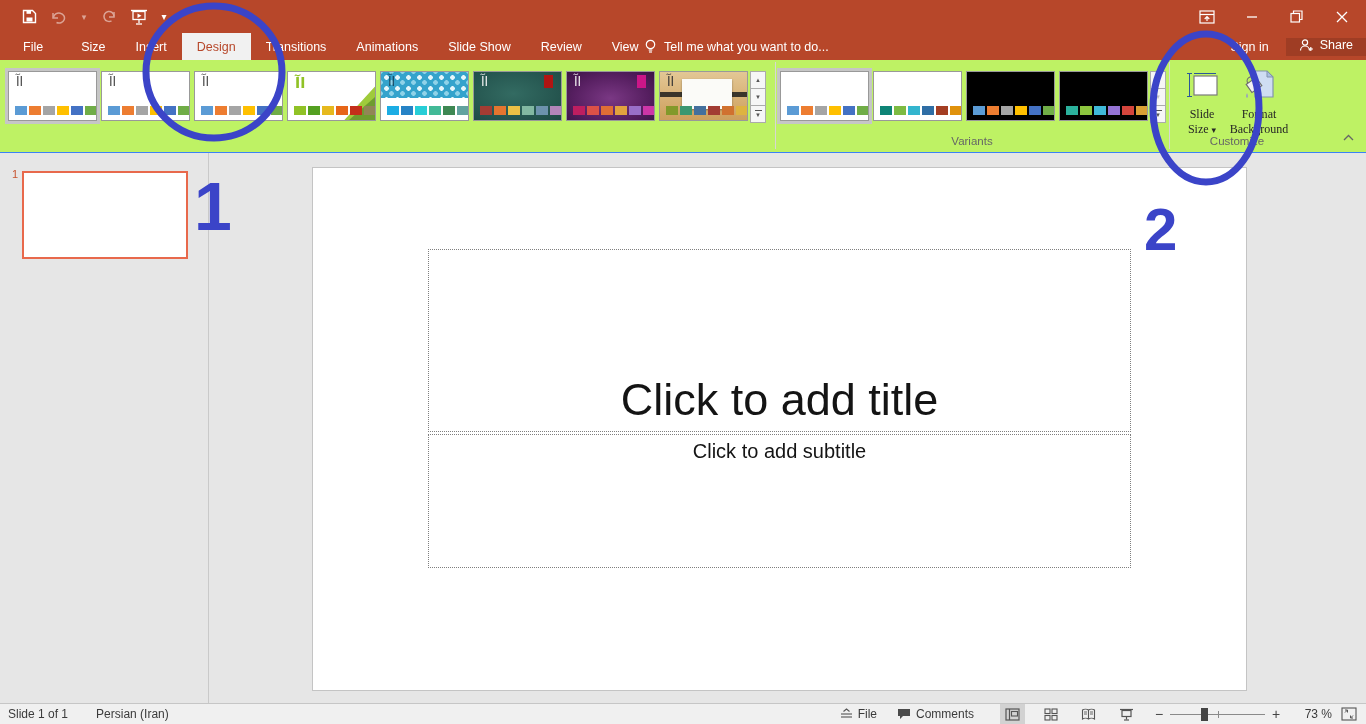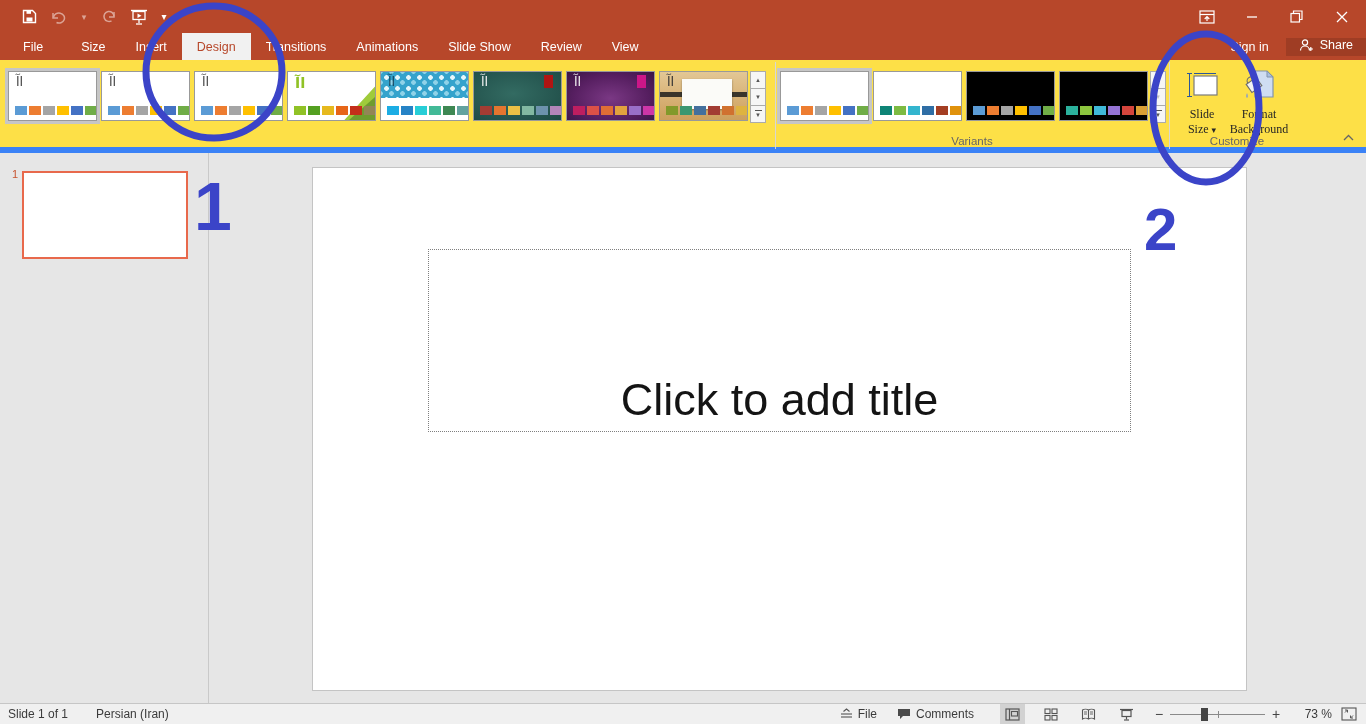--- a/index.html
+++ b/index.html
@@ -20,21 +20,21 @@
   .tabrow { position:absolute; left:0; top:33px; width:100%; height:27px; background:#B7472A; display:flex; color:#fff; font-size:12.5px; }
   .tab { padding:0 15px; display:flex; align-items:center; cursor:default; }
   .tab:first-child { padding:0 23px; }
   .tab.active { background:#F1F1F1; color:#B7472A; }
   .tellme { display:flex; align-items:center; gap:7px; padding:0 14px; }
   .tabrow-right { position:absolute; right:0; top:33px; height:27px; display:flex; align-items:center; color:#fff; font-size:12.5px; }
   .signin { padding:0 17px; }
   .share { height:18px; display:flex; gap:6px; padding:0 13px; background:rgba(0,0,0,.13); }
 
   
-  .ribbon { position:absolute; left:0; top:60px; width:100%; height:93px; background:#fde047; border-bottom:6px solid #3b82f6; }
+  .ribbon { position:absolute; left:0; top:60px; width:100%; height:93px; background:#bef264; border-bottom:1px solid #3b82f6; }
   .grp-divider { position:absolute; top:2px; height:87px; width:1px; background:#D8D6D4; }
   .grp-label { position:absolute; top:75px; font-size:11.5px; color:#666; text-align:center; }
   .gallery { position:absolute; top:11px; display:flex; gap:4px; }
   .thumb { width:89px; height:50px; border:1px solid #999; background:#fff; position:relative; overflow:hidden; flex:0 0 auto; }
   .thumb.selected { outline:3px solid #C6C6C6; }
   .glyph { position:absolute; left:7px; top:2px; font-size:13px; color:#444; z-index:3; font-family:"DejaVu Sans",sans-serif; }
   .swatches { position:absolute; left:6px; bottom:5px; display:flex; gap:2px; z-index:3; }
   .swatches i { width:12px; height:9px; display:block; }
   .accent { position:absolute; top:3px; right:8px; width:9px; height:13px; z-index:3; }
   .thumb.facet .glyph { font-size:15px; font-weight:bold; }
@@ -167,20 +167,32 @@
       <div class="tab">File</div>
       <div class="tab">Size</div>
       <div class="tab">Insert</div>
       <div class="tab active">Design</div>
       <div class="tab">Transitions</div>
       <div class="tab">Animations</div>
       <div class="tab">Slide Show</div>
       <div class="tab">Review</div>
       <div class="tab">View</div>
     </div>
+  <div class="tabrow" style="left:630px; width:auto; background:none;">
+    <div class="tellme">
+      <span>
+        <svg width="13" height="15" viewBox="0 0 13 15">
+            <circle cx="6.5" cy="5.5" r="4.2" fill="none" stroke="#fff" stroke-width="1.2"></circle>
+            <line x1="4.7" y1="11" x2="8.3" y2="11" stroke="#fff" stroke-width="1.2"></line>
+            <line x1="5" y1="13" x2="8" y2="13" stroke="#fff" stroke-width="1.2"></line>
+          </svg>
+      </span>
+      <span>Tell me what you want to do...</span>
+    </div>
+  </div>
   <div class="tabrow-right">
     <span class="signin">Sign in</span>
     <span class="share">
       <span>
         <svg width="15" height="14" viewBox="0 0 15 14">
             <circle cx="6" cy="4.5" r="2.6" fill="none" stroke="#fff" stroke-width="1.2"></circle>
             <path d="M1.5 12.5 a4.5 4.5 0 0 1 9 0" fill="none" stroke="#fff" stroke-width="1.2"></path>
             <line x1="11.8" y1="9" x2="11.8" y2="13" stroke="#fff" stroke-width="1.2"></line>
             <line x1="9.8" y1="11" x2="13.8" y2="11" stroke="#fff" stroke-width="1.2"></line>
           </svg>
@@ -388,20 +400,23 @@
 
   <div class="workspace">
     <span class="thumb-num">1</span>
     <div class="slide-thumb"></div>
     <div class="panel-divider"></div>
 
     <div class="canvas">
       <div class="ph ph-title">
         <span>Click to add title</span>
       </div>
+      <div class="ph ph-sub">
+        <span>Click to add subtitle</span>
+      </div>
     </div>
   </div>
 
   <div class="statusbar">
     <div class="sb-left">
       <span class="sb-counter">Slide 1 of 1</span>
       <span class="sb-lang">Persian (Iran)</span>
     </div>
     <div class="sb-right">
       <span class="sb-btn">

